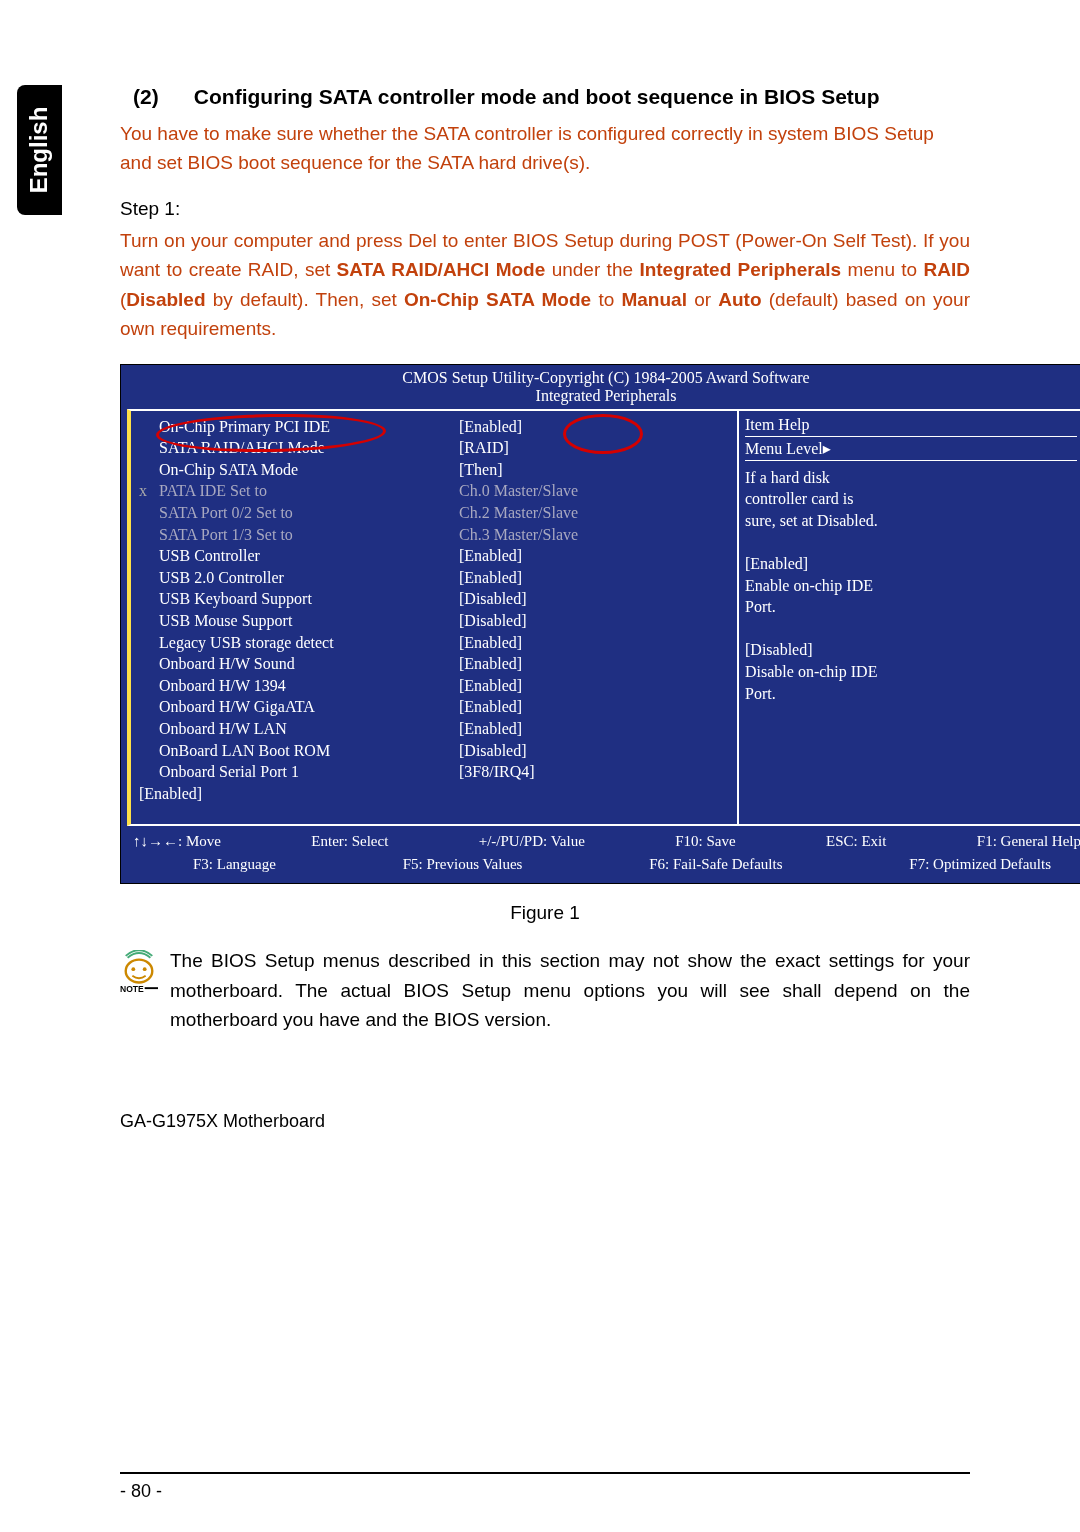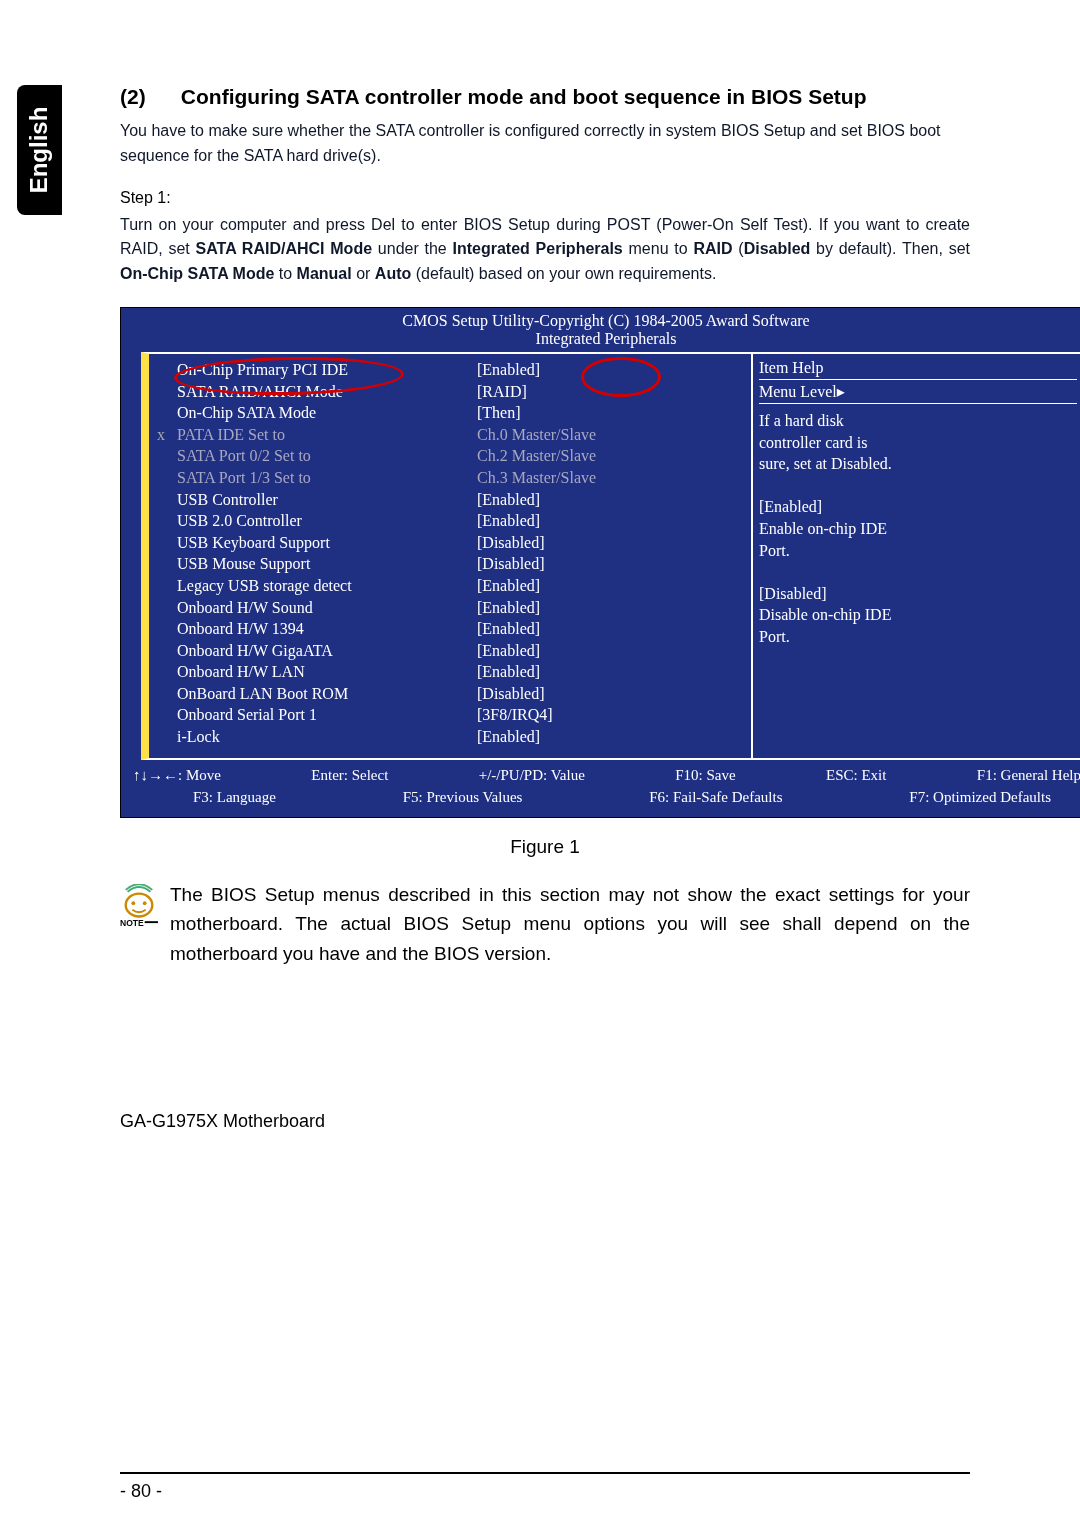--- a/index.html
+++ b/index.html
@@ -36,29 +36,30 @@
     white-space: nowrap;
   }
   .content {
     margin-left: 105px;
     width: 850px;
   }
   .heading {
     font-size: 21px;
     font-weight: bold;
     margin-bottom: 10px;
+    margin-left: 13px;
   }
   .heading-num { display: inline-block; width: 55px; }
   .para {
-    font-size: 16px;
+    font-size: 19px;
     line-height: 1.55;
     margin-bottom: 20px;
-    color: #0f172a;
-  }
-  .step-label { font-size: 16px; margin-bottom: 6px; }
+    color: #c2410c;
+  }
+  .step-label { font-size: 19px; margin-bottom: 6px; }
   .para b { font-weight: bold; }
 
   
   .bios {
     width: 972px;
     background: #1a2a6c;
     background: #1e2d7a;
     background: #1f2f82;
     color: #fff;
     font-family: "Times New Roman", serif;
@@ -76,23 +77,23 @@
     padding: 0 0 4px 0;
     font-size: 16px;
   }
   .bios-body {
     display: flex;
   }
   .bios-left {
     flex: 0 0 610px;
     border-top: 2px solid #fff;
     border-bottom: 2px solid #fff;
-    border-left: 8px solid #fde047;
-    margin: 0 0 0 20px;
-    padding: 5px 0 10px 8px;
+    border-left: 4px solid #fde047;
+    margin: 0 0 0 6px;
+    padding: 5px 0 20px 8px;
     position: relative;
   }
   .bios-right {
     flex: 1;
     border: 2px solid #fff;
     margin: 0 6px 0 0;
     padding: 5px 6px;
   }
   .bios-row { display: flex; line-height: 1.35; }
   .bios-row .label { flex: 0 0 320px; white-space: nowrap; }
@@ -244,21 +245,20 @@
             </div>
             <div class="bios-row">
               <div class="label"><span class="prefix"></span>OnBoard LAN Boot ROM</div>
               <div class="value">[Disabled]</div>
             </div>
             <div class="bios-row">
               <div class="label"><span class="prefix"></span>Onboard Serial Port 1</div>
               <div class="value">[3F8/IRQ4]</div>
             </div>
             <div class="bios-row">
-              <div class="label"><span class="prefix"></span>i-Lock</div>
               <div class="value">[Enabled]</div>
             </div>
           </div>
         <div class="bios-right">
           <div class="item-help-title">Item Help</div>
           <div class="menu-level">Menu Level▸</div>
           <div class="help-text" id="help-lines">
               <div>If a hard disk</div>
               <div>controller card is</div>
               <div>sure, set at Disabled.</div>

